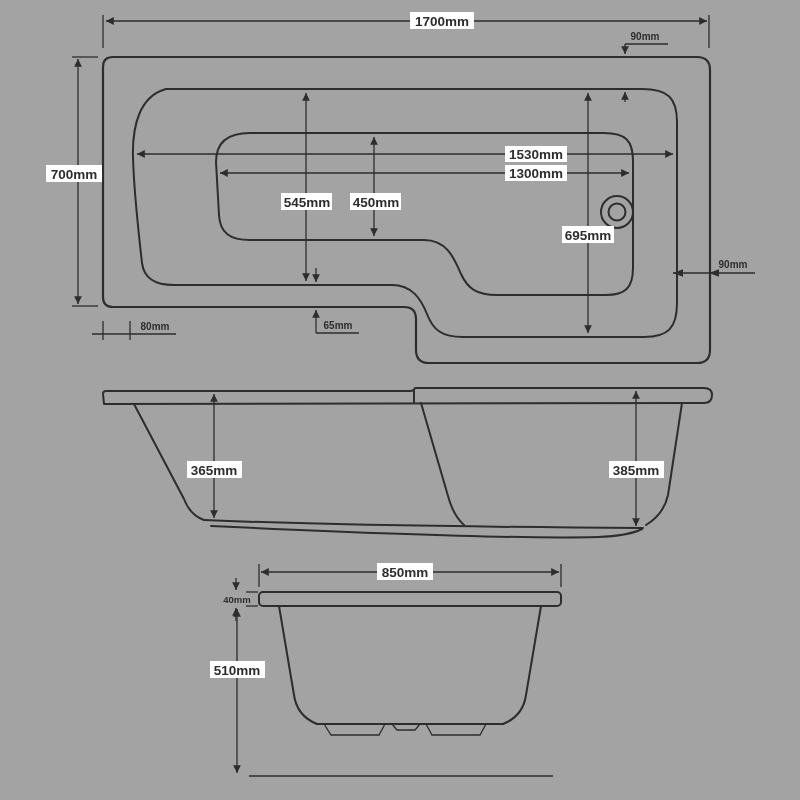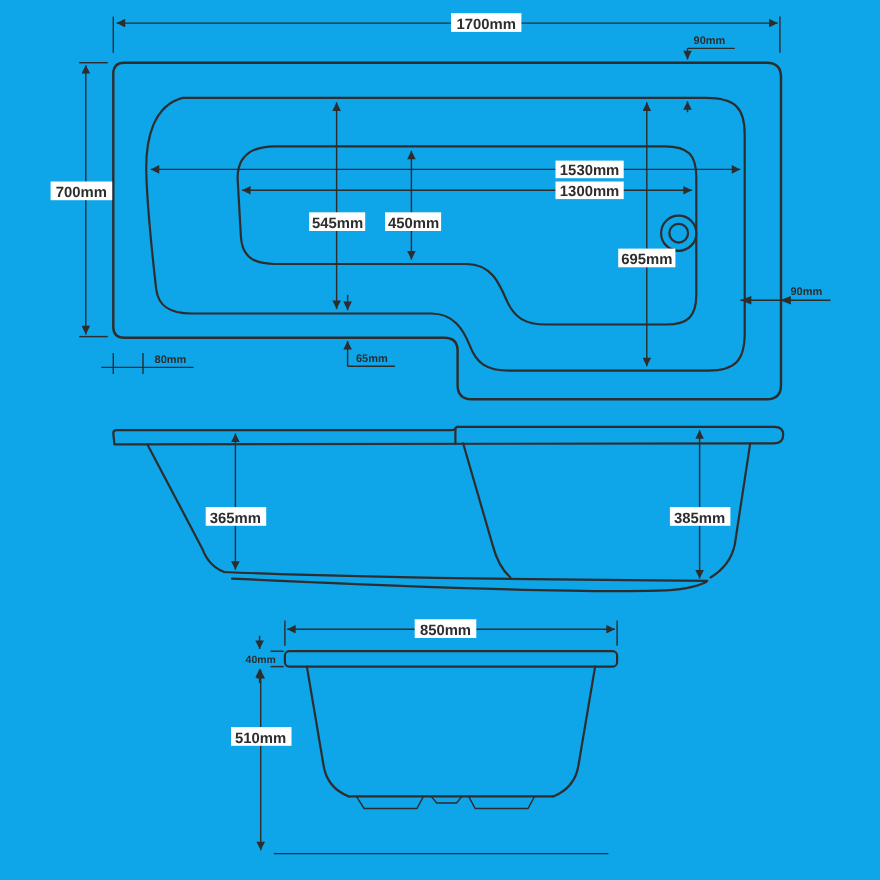--- a/index.html
+++ b/index.html
@@ -1,16 +1,16 @@
 <!DOCTYPE html>
 <html><head>
 <meta charset="utf-8">
 <style>
   html,body{margin:0;padding:0;background:#ffffff;}
-  .stage{width:800px;height:800px;background:#0ea5e9;position:relative;font-family:"Liberation Sans",sans-serif;}
+  .stage{width:800px;height:800px;background:#a3a3a3;position:relative;font-family:"Liberation Sans",sans-serif;}
   svg{display:block;}
   text{font-family:"Liberation Sans",sans-serif;fill:#2d2d2d;font-weight:600;}
   .lbl{font-size:13.5px;}
   .lbl-sm{font-size:10px;}
   .lbl-xs{font-size:9.5px;}
   .outline{fill:none;stroke:#2d2d2d;stroke-width:2.2;stroke-linejoin:round;stroke-linecap:round;}
   .outline2{fill:none;stroke:#2d2d2d;stroke-width:2;stroke-linejoin:round;stroke-linecap:round;}
   .dim{fill:none;stroke:#2d2d2d;stroke-width:1.3;}
   .labelbg{fill:#ffffff;}
   .ah{fill:#2d2d2d;stroke:none;}

